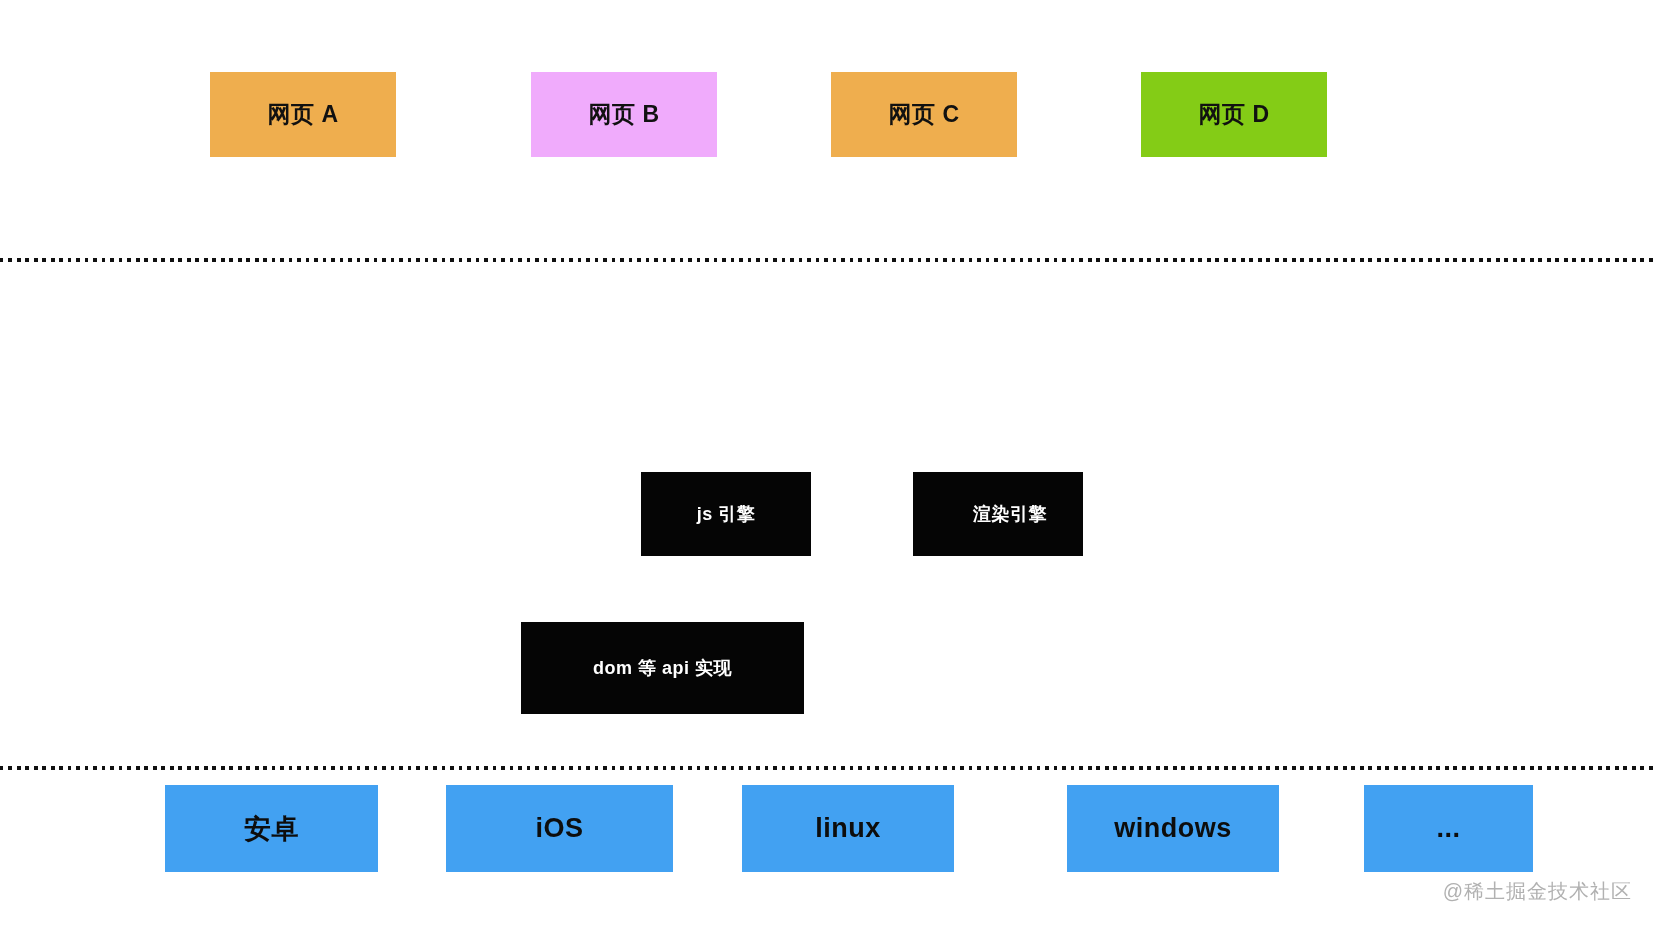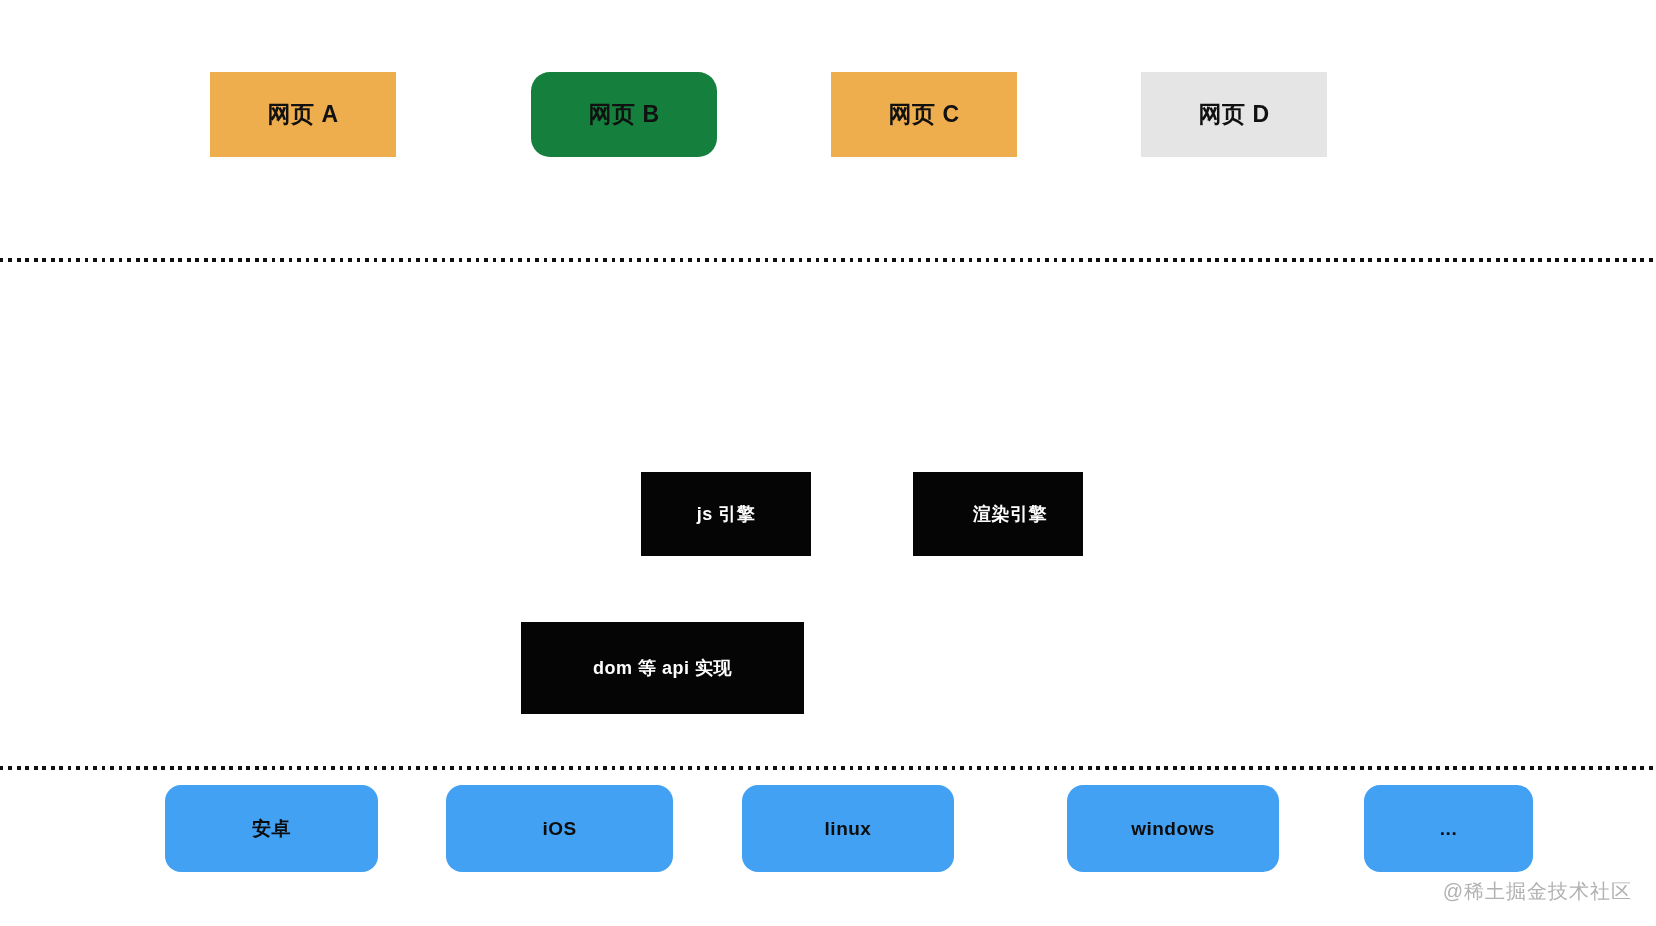--- a/index.html
+++ b/index.html
@@ -33,22 +33,21 @@
   }
   .box.black {
     color: #ffffff;
     font-size: 18px;
   }
   .box.blue {
     top: 785px;
     width: 212px;
     height: 87px;
     color: #0d0d0d;
-    font-size: 19px;
-    border-radius: 16px;
+    font-size: 27px;
   }
   .dotline {
     position: absolute;
     left: 0;
     width: 1656px;
     height: 4px;
     background-image: repeating-linear-gradient(90deg, #101010 0px, #101010 3.5px, transparent 3.5px, transparent 8.5px);
   }
   .watermark {
     position: absolute;
@@ -58,23 +57,23 @@
     color: #b1b1b1;
     letter-spacing: 1px;
   }
 </style>
 </head>
 <body>
 
 <div class="stage">
 
   <div class="box orange" style="left: 210px; background: rgb(239, 174, 78);">网页 A</div>
-  <div class="box orange" style="left: 531px; background: #15803d; border-radius: 19px;">网页 B</div>
+  <div class="box orange" style="left: 531px; background: #f0abfc;">网页 B</div>
   <div class="box orange" style="left: 831px; background: rgb(239, 174, 78);">网页 C</div>
-  <div class="box orange" style="left: 1141px; background: #e5e5e5;">网页 D</div>
+  <div class="box orange" style="left: 1141px; background: #84cc16;">网页 D</div>
 
   <div class="dotline" style="top:258px"></div>
 
 
   <div class="box black" style="left: 641px; top: 472px; width: 170px; height: 84px; background: rgb(5, 5, 5);">js 引擎</div>
   <div class="box black" style="left: 913px; top: 472px; width: 170px; height: 84px; background: rgb(5, 5, 5); padding-left: 24px;">渲染引擎</div>
 
   <div class="box black" style="left: 521px; top: 622px; width: 283px; height: 92px; background: rgb(5, 5, 5);">dom 等 api 实现</div>
 
   <div class="dotline" style="top:766px"></div>

